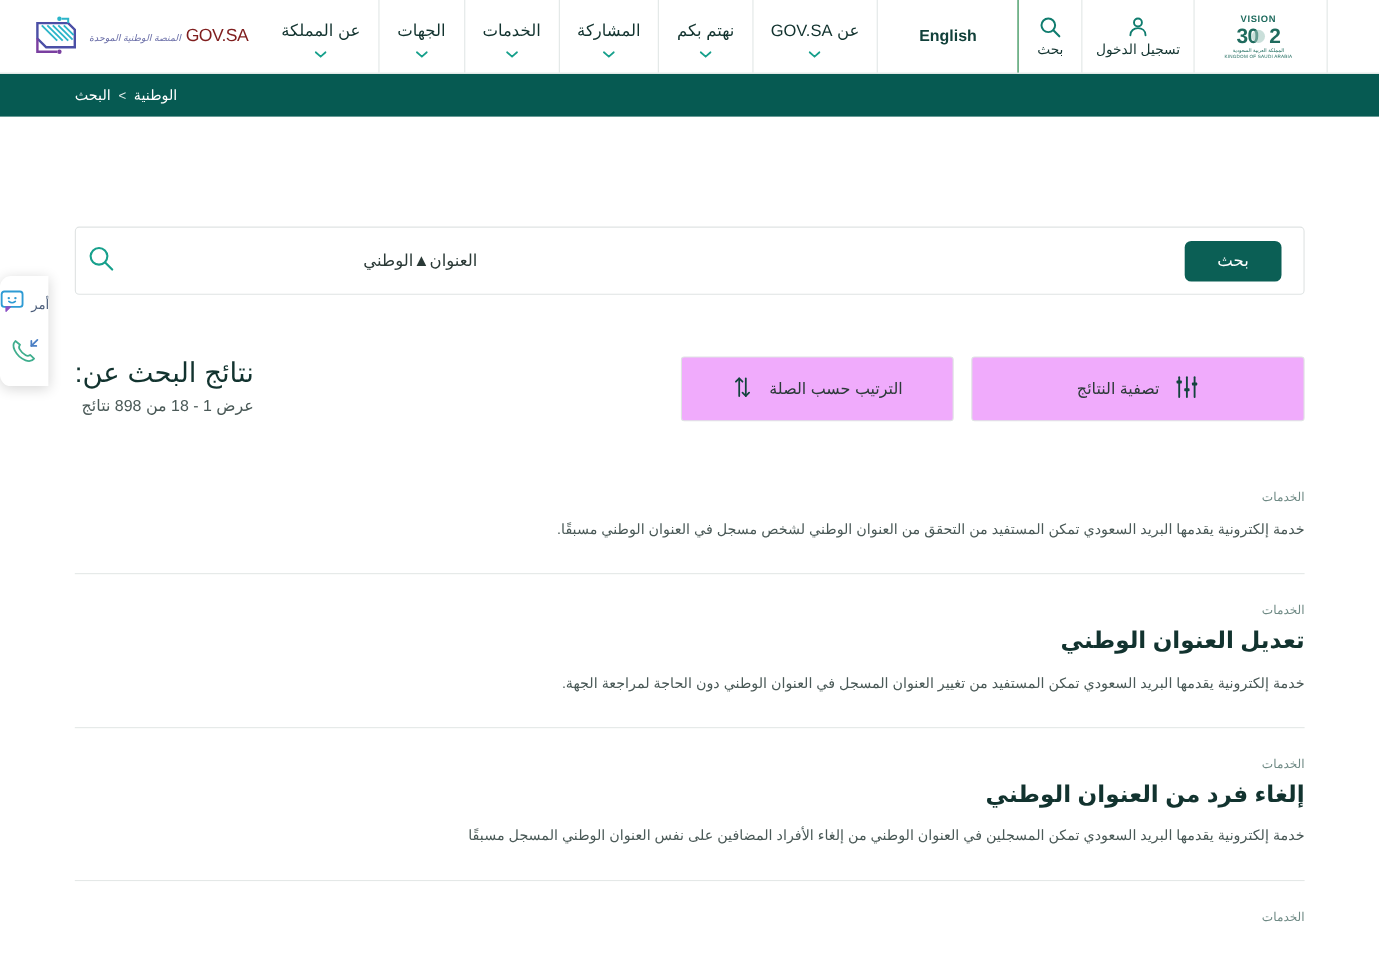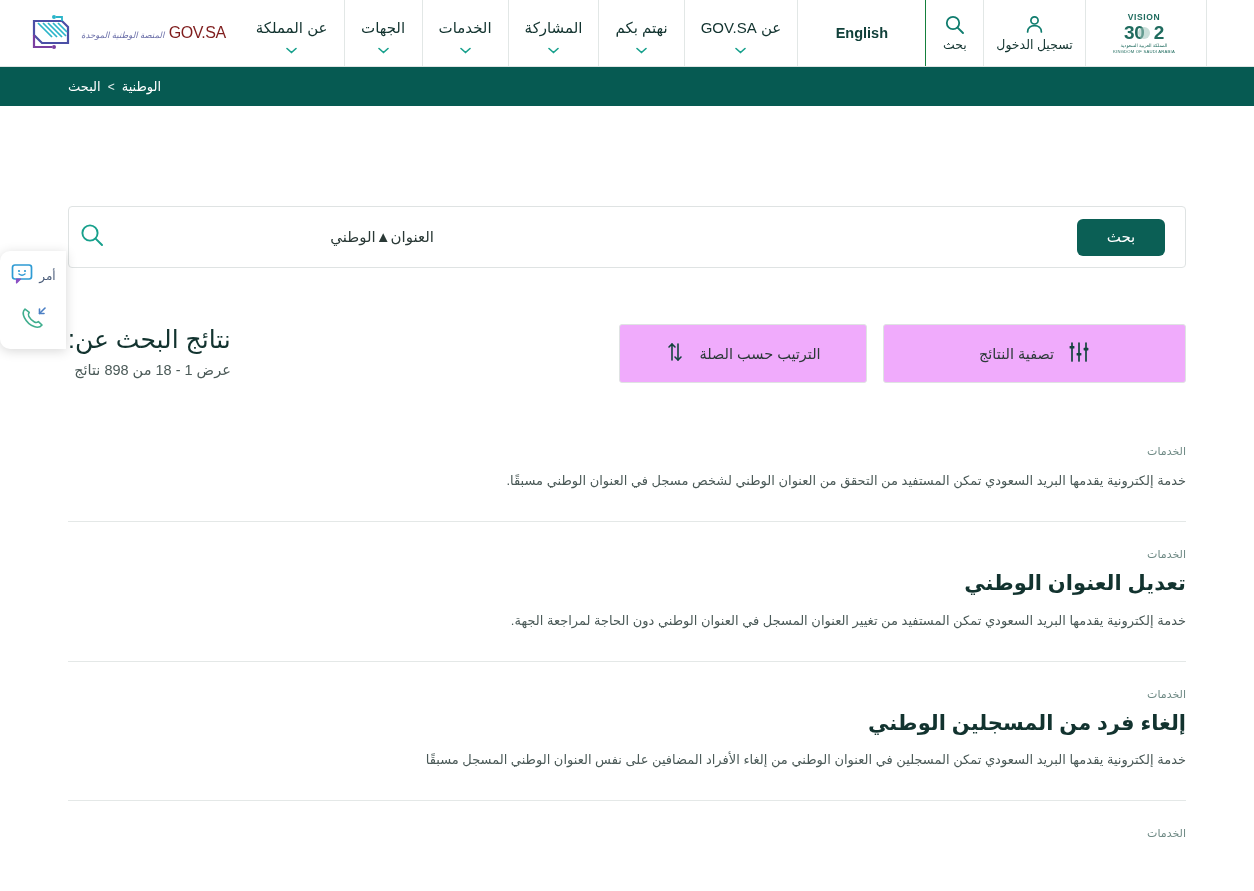--- a/index.html
+++ b/index.html
@@ -259,21 +259,21 @@
     font-size: 13px;
     color: #4a5957;
     line-height: 1.55;
   }
 
   
   .float-widget {
     position: absolute;
     left: 0;
     top: 251px;
-    width: 66px;
+    width: 44px;
     background: #ffffff;
     border-radius: 10px 0 0 10px;
     box-shadow: 0 2px 12px rgba(0,0,0,.16);
     padding: 12px 0 14px 0;
     display: flex;
     flex-direction: column;
     align-items: center;
     gap: 16px;
     z-index: 40;
   }
@@ -473,21 +473,21 @@
     </article>
 
     <article class="result-item">
       <div class="result-cat">الخدمات</div>
       <h2 class="result-title">تعديل العنوان الوطني</h2>
       <p class="result-desc">خدمة إلكترونية يقدمها البريد السعودي تمكن المستفيد من تغيير العنوان المسجل في العنوان الوطني دون الحاجة لمراجعة الجهة.</p>
     </article>
 
     <article class="result-item">
       <div class="result-cat">الخدمات</div>
-      <h2 class="result-title">إلغاء فرد من المسجلين الوطني</h2>
+      <h2 class="result-title">إلغاء فرد من العنوان الوطني</h2>
       <p class="result-desc">خدمة إلكترونية يقدمها البريد السعودي تمكن المسجلين في العنوان الوطني من إلغاء الأفراد المضافين على نفس العنوان الوطني المسجل مسبقًا</p>
     </article>
 
     <article class="result-item">
       <div class="result-cat">الخدمات</div>
       <h2 class="result-title"></h2>
     </article>
 
   </section>
 </main>

